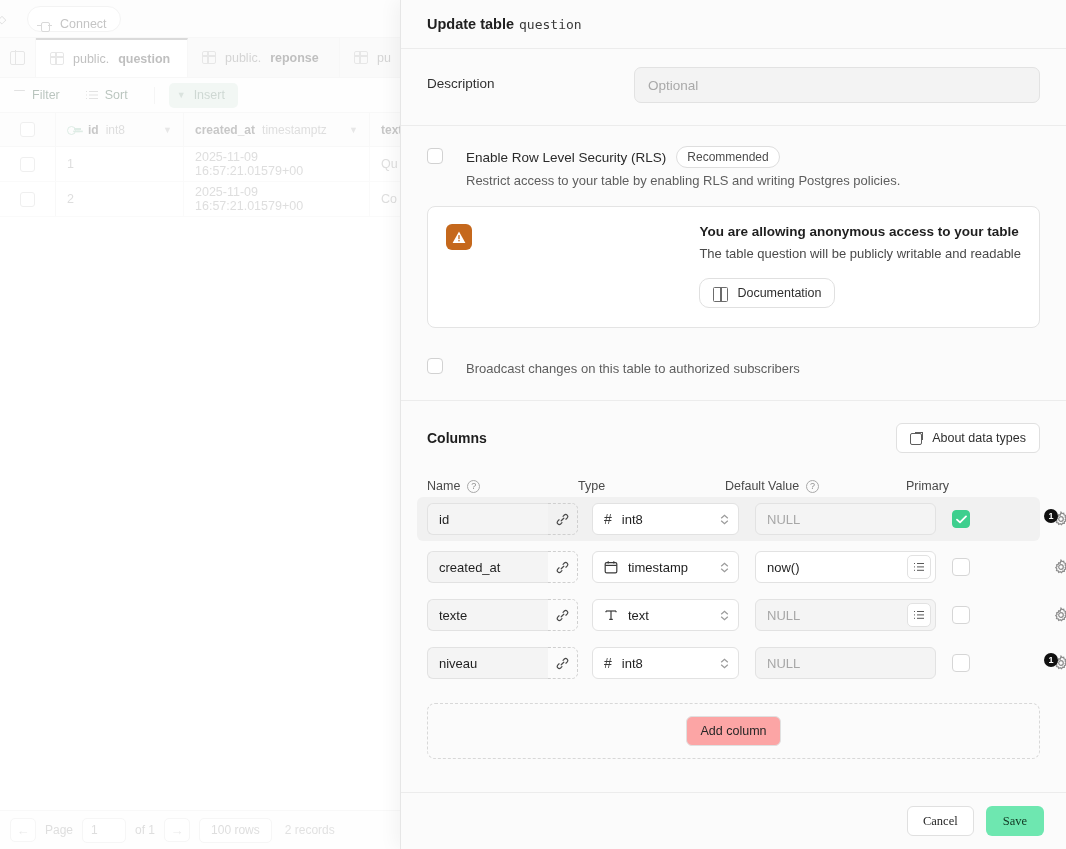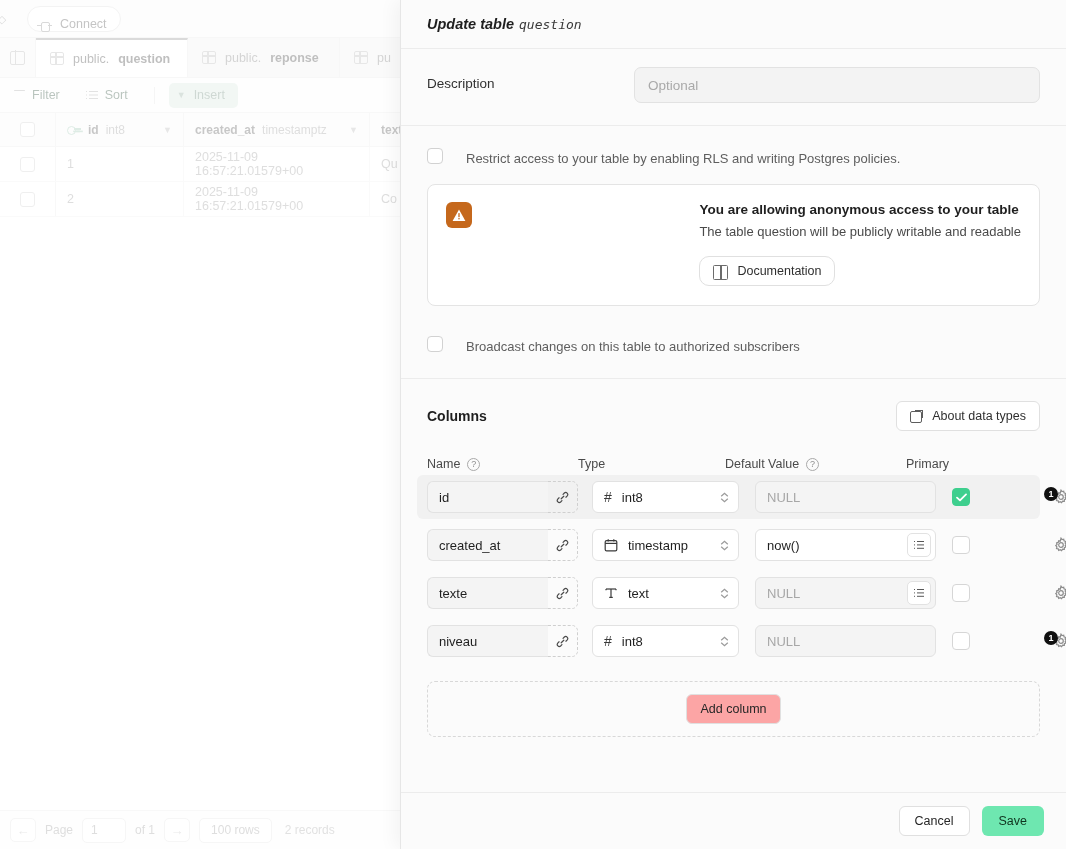--- a/index.html
+++ b/index.html
@@ -81,21 +81,21 @@
   .pg-pill { height:25px;border:1px solid #e4e4e4;border-radius:5px;background:#fff;font-size:12px;color:#9a9a9a;display:flex;align-items:center;padding:0 11px; margin-left:9px;}
   .pg-txt { font-size:12px;color:#a5a5a5; margin-left:13px;}
 
   
   .modal {
     position: absolute; left: 400px; top: 0; width: 666px; height: 849px;
     background: #fbfbfb; border-left: 1px solid #e6e6e6;
     display: flex; flex-direction: column;
     box-shadow: -4px 0 18px rgba(0,0,0,0.05);
   }
-  .m-head { height: 49px; flex: none; display:flex; align-items:center; padding: 0 26px; border-bottom: 1px solid #ececec; font-style: italic;}
+  .m-head { height: 49px; flex: none; display:flex; align-items:center; padding: 0 26px; border-bottom: 1px solid #ececec;}
   .m-title { font-size: 14.5px; font-weight: 700; color: #1f1f1f; }
   .m-title .mono { font-family: "DejaVu Sans Mono", monospace; font-weight: 400; font-size: 13px; color: #3a3a3a; margin-left:5px;}
 
   .m-body { flex: 1 1 auto; overflow: hidden; }
 
   .sec { padding: 18px 26px 22px 26px; border-bottom: 1px solid #ececec; }
   .row-desc { display:flex; align-items:flex-start; gap: 0; }
   .lbl-col { width: 207px; flex:none; font-size: 13.5px; color: #313131; padding-top: 9px;}
   .desc-input {
     flex:1 1 auto; height: 36px; border: 1px solid #e2e2e2; border-radius: 7px;
@@ -171,21 +171,21 @@
   .badge { position:absolute; width:14px;height:14px;border-radius:50%;background:#101010;color:#fff;font-size:9px;
            display:flex;align-items:center;justify-content:center; left:-8px; top:-1px; z-index:2; font-weight:700;}
   .gear-wrap { position:relative; width:18px;height:18px; display:flex;align-items:center;justify-content:center;}
 
   .addcol-zone { margin-top: 18px; border:1px dashed #d8d8d8; border-radius: 8px; height: 56px;
                  display:flex; align-items:center; justify-content:center; }
   .addcol-btn { height:30px; padding:0 13px; border:1px solid #e0e0e0; border-radius:6px; background:#fca5a5;
                 font-size:12.5px; color:#262626; display:flex; align-items:center;}
 
   .m-foot { flex:none; height: 57px; border-top:1px solid #ececec; display:flex; align-items:center;
-            justify-content:flex-end; gap:12px; padding-right: 22px; background:#fbfbfb;}
+            justify-content:flex-end; gap:12px; padding-right: 22px; background:#fbfbfb;font-family:Liberation Serif, serif;}
   .btn-cancel { height:30px; padding:0 15px; border:1px solid #e0e0e0; border-radius:6px; background:#fff;
                 font-size:12.5px; color:#262626; display:flex;align-items:center;}
   .btn-save { height:30px; padding:0 17px; border:none; border-radius:6px; background:#6EE7B0;
               font-size:12.5px; color:#10341f; display:flex;align-items:center; font-weight:400;}
 </style>
 </head>
 <body>
 
 <div class="app">
 
@@ -297,20 +297,24 @@
         <div class="row-desc">
           <div class="lbl-col">Description</div>
           <div class="desc-input">Optional</div>
         </div>
       </div>
 
       <div class="sec2">
         <div class="chk-row">
           <span class="chkbox"></span>
           <div class="chk-txtcol">
+            <div class="chk-title">
+              <span>Enable Row Level Security (RLS)</span>
+              <span class="pill">Recommended</span>
+            </div>
             <div class="chk-sub">Restrict access to your table by enabling RLS and writing Postgres policies.</div>
           </div>
         </div>
 
         <div class="alert">
           <div class="warn-ico">
             <svg width="14" height="13" viewBox="0 0 14 13" aria-hidden="true">
               <path d="M7 0.6 L13.4 12 L0.6 12 Z" fill="#ffffff"></path>
               <rect x="6.35" y="4.1" width="1.3" height="4.1" fill="#C5681C"></rect>
               <rect x="6.35" y="9.0" width="1.3" height="1.35" fill="#C5681C"></rect>

